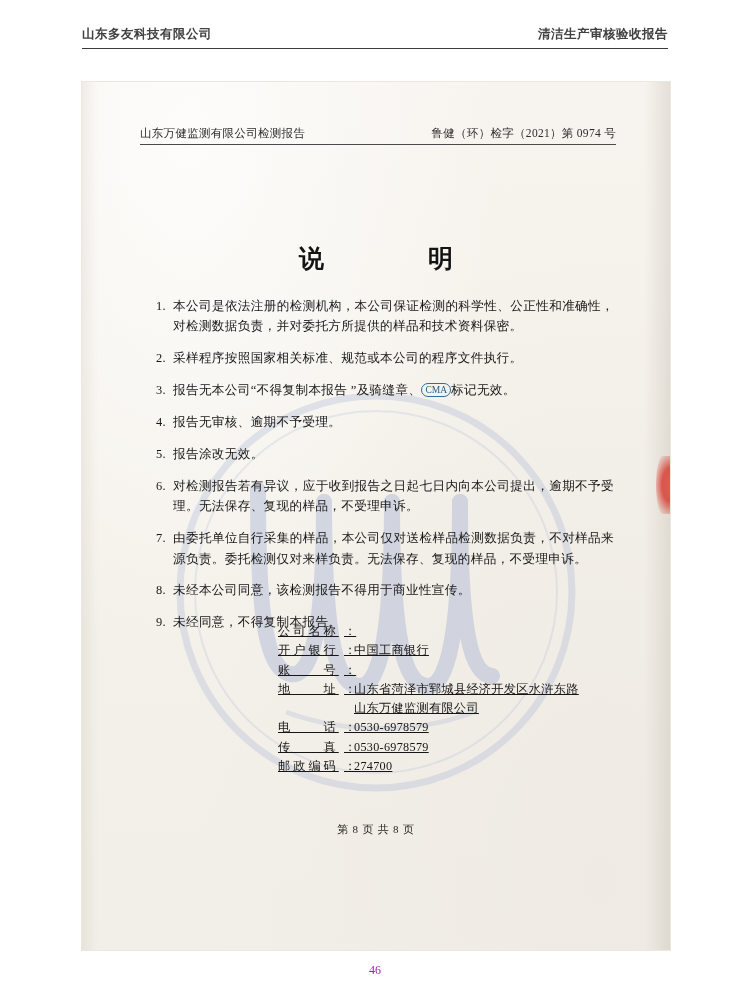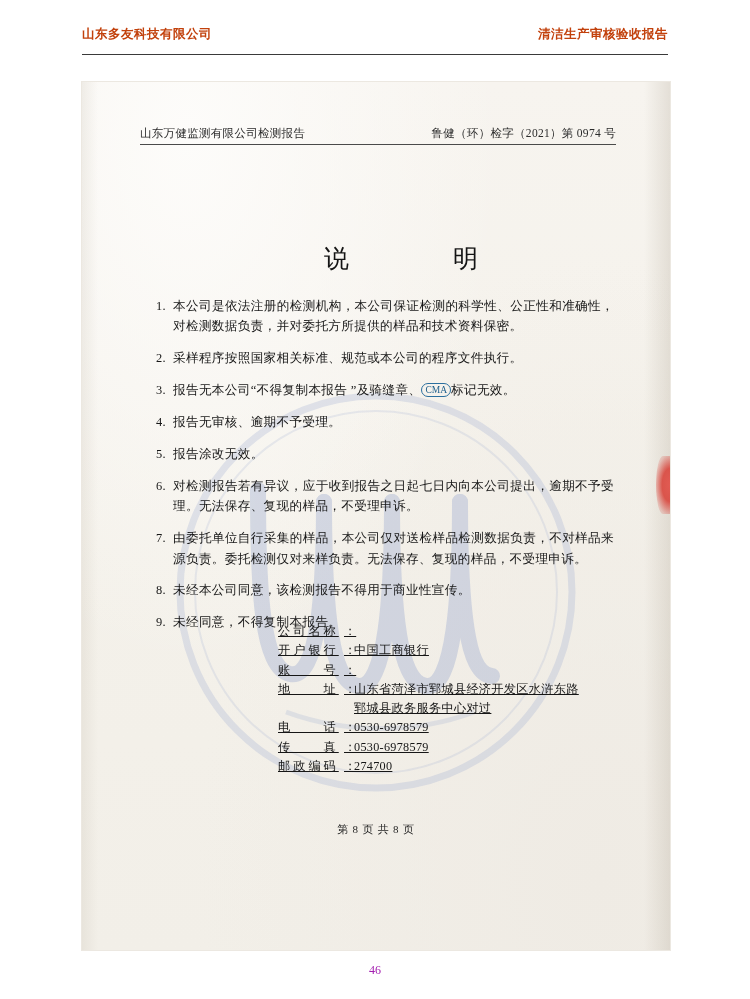--- a/index.html
+++ b/index.html
@@ -18,23 +18,23 @@
   
   .page-header {
     position: absolute;
     top: 26px;
     left: 82px;
     width: 586px;
     display: flex;
     justify-content: space-between;
     align-items: flex-end;
     font-size: 12.5px;
-    color: #c2410c;
+    color: #404040;
     letter-spacing: 0.5px;
-    padding-bottom: 11px;
+    padding-bottom: 5px;
     border-bottom: 1.1px solid #3a3a3a;
   }
   .page-header .left { font-weight: 600; }
   .page-header .right { font-weight: 600; margin-left: 34px; }
 
   
   .scan {
     position: absolute;
     top: 82px;
     left: 82px;
@@ -112,26 +112,25 @@
   }
 
   
   .doc-title {
     position: absolute;
     top: 160px;
     left: 0;
     width: 100%;
     text-align: center;
     font-size: 25px;
-    font-weight: 400;
+    font-weight: 700;
     letter-spacing: 18px;
     text-indent: 18px;
     color: #141414;
     font-family: "Liberation Serif", "DejaVu Serif", serif;
-    margin-left: 25px;
   }
 
   
   .clauses {
     position: absolute;
     top: 214px;
     left: 62px;
     width: 470px;
   }
   .clause {
@@ -301,21 +300,21 @@
       <div class="sep">：</div>
     </div>
     <div class="row">
       <div class="k">地　　址</div>
       <div class="sep">：</div>
       <div class="v">山东省菏泽市郓城县经济开发区水浒东路</div>
     </div>
     <div class="row cont">
       <div class="k">　</div>
       <div class="sep">　</div>
-      <div class="v cont">郓城县政务服务中心对过</div>
+      <div class="v cont">山东万健监测有限公司</div>
     </div>
     <div class="row">
       <div class="k">电　　话</div>
       <div class="sep">：</div>
       <div class="v">0530-6978579</div>
     </div>
     <div class="row">
       <div class="k">传　　真</div>
       <div class="sep">：</div>
       <div class="v">0530-6978579</div>

